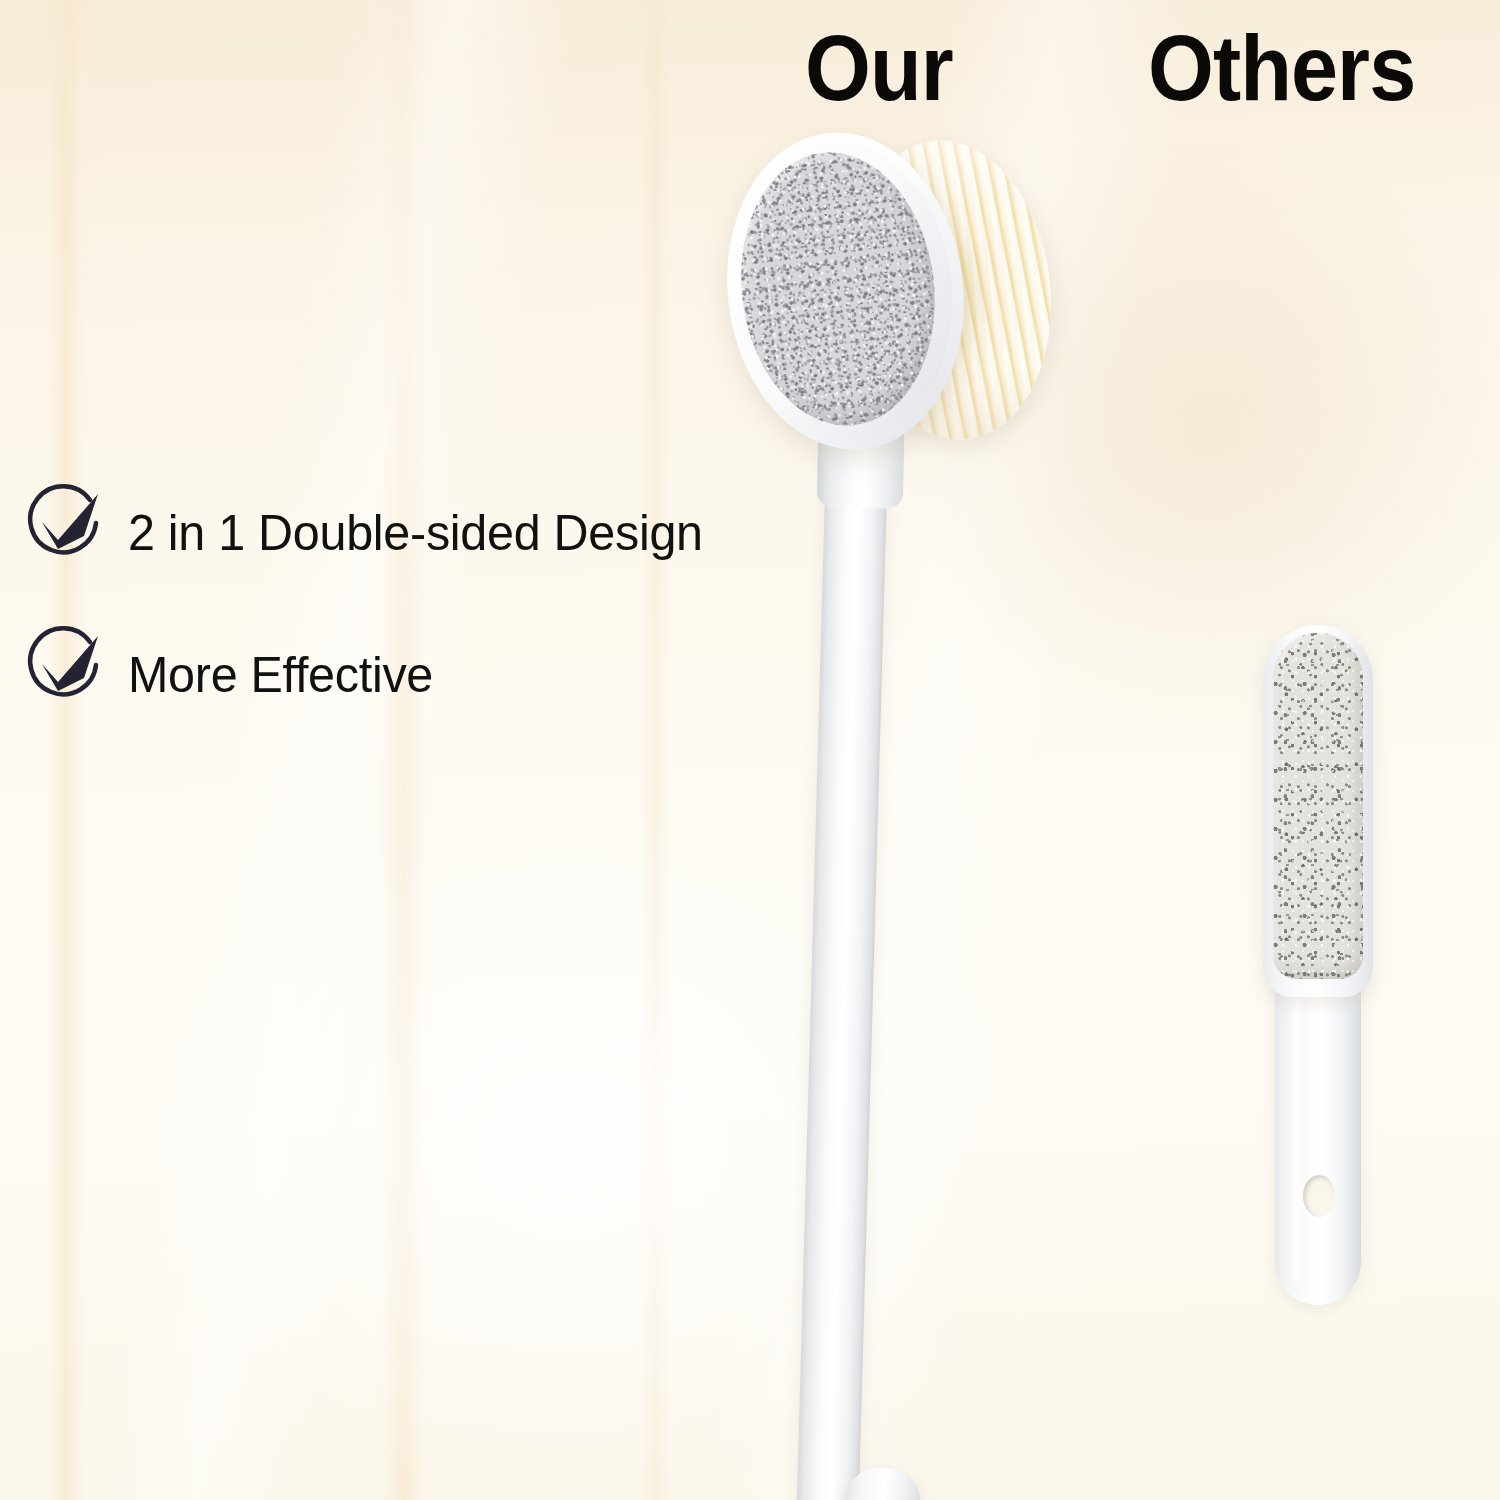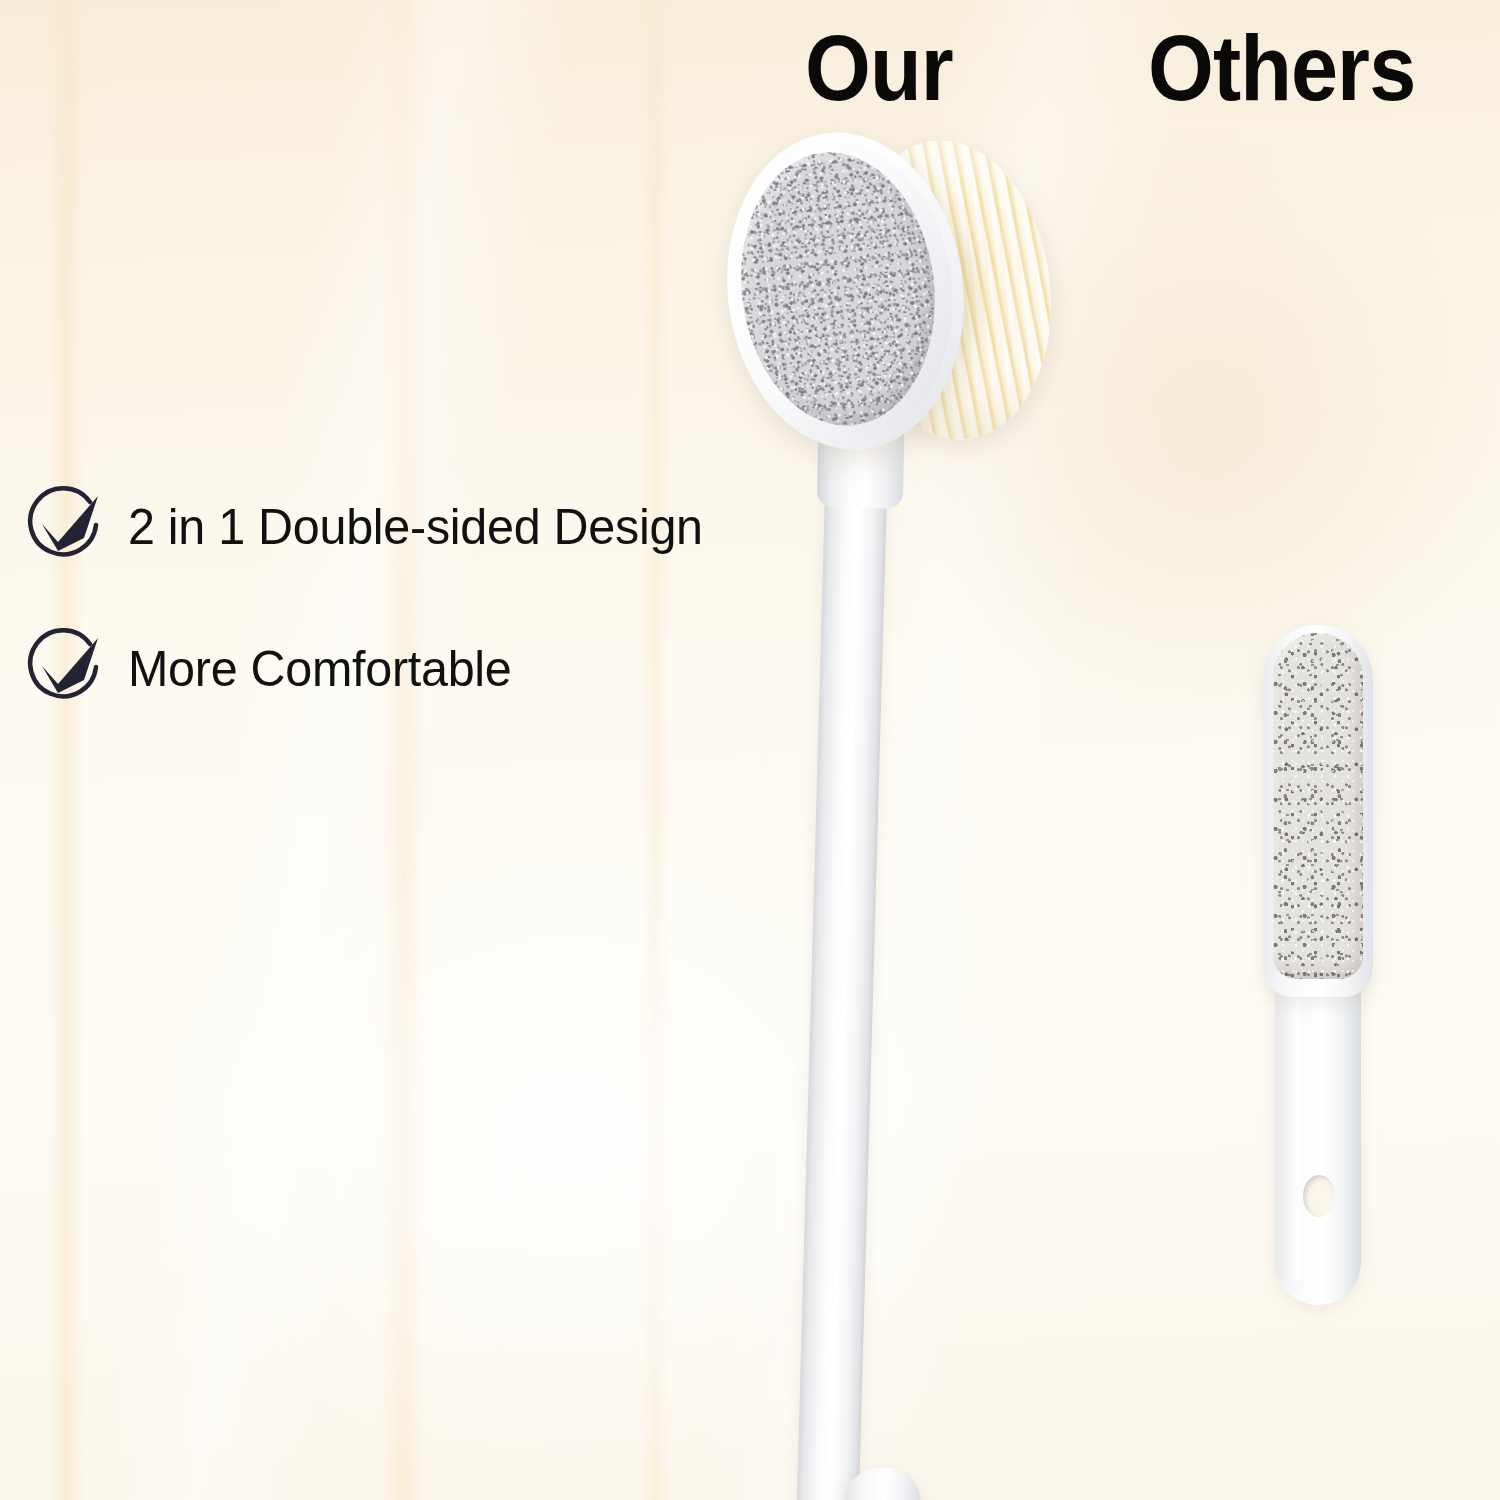--- a/index.html
+++ b/index.html
@@ -80,21 +80,21 @@
     position: absolute;
     left: 28px;
     top: 492px;
     width: 800px;
   }
   .feature-row {
     position: relative;
     height: 70px;
     margin-bottom: 72px;
     display: flex;
-    align-items: center;
+    align-items: flex-end;
   }
   .check-icon {
     width: 74px;
     height: 74px;
     flex: 0 0 74px;
     position: relative;
     top: -2px;
   }
   .check-icon svg { display: block; width: 74px; height: 74px; overflow: visible; }
   .feature-label {
@@ -389,31 +389,31 @@
       <span class="check-icon">
         <svg viewBox="0 0 74 74">
           <path d="M62 14 A33 33 0 1 0 68 37" fill="none" stroke="#232333" stroke-width="4.5" stroke-linecap="round"></path>
           <path d="M14 36 L30 54 L70 8 L56 50 L30 63 Z" fill="#232333"></path>
         </svg>
       </span>
       <span class="feature-label">2 in 1 Double-sided Design</span>
     </div>
 
 
-
-
     <div class="feature-row">
       <span class="check-icon">
         <svg viewBox="0 0 74 74">
           <path d="M62 14 A33 33 0 1 0 68 37" fill="none" stroke="#232333" stroke-width="4.5" stroke-linecap="round"></path>
           <path d="M14 36 L30 54 L70 8 L56 50 L30 63 Z" fill="#232333"></path>
         </svg>
       </span>
-      <span class="feature-label">More Comfortable</span>
+      <span class="feature-label">More Effective</span>
     </div>
+
+
 
   </div>
 
   <div id="our-brush">
     <div class="handle"></div>
     <div class="handle-neck"></div>
     <div class="handle-tip"></div>
     <div class="handle-hole"></div>
 
     <div class="bristles">

